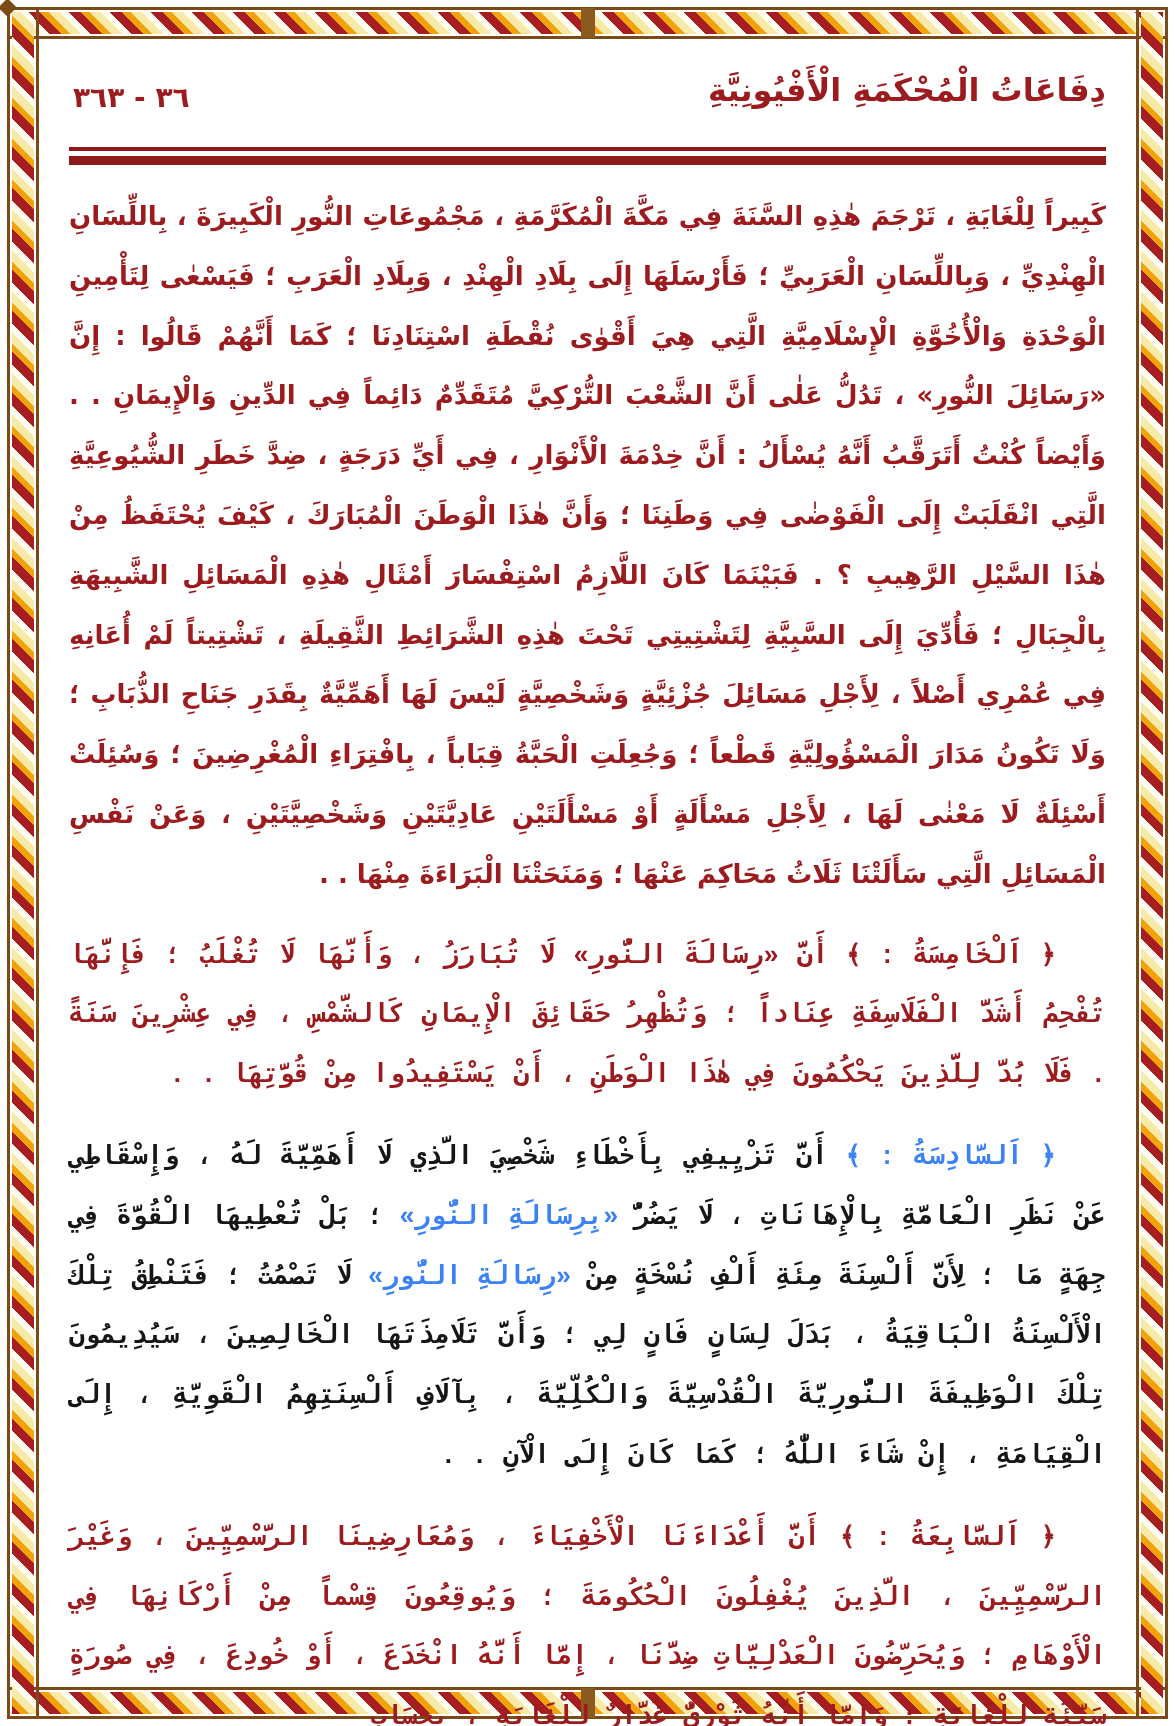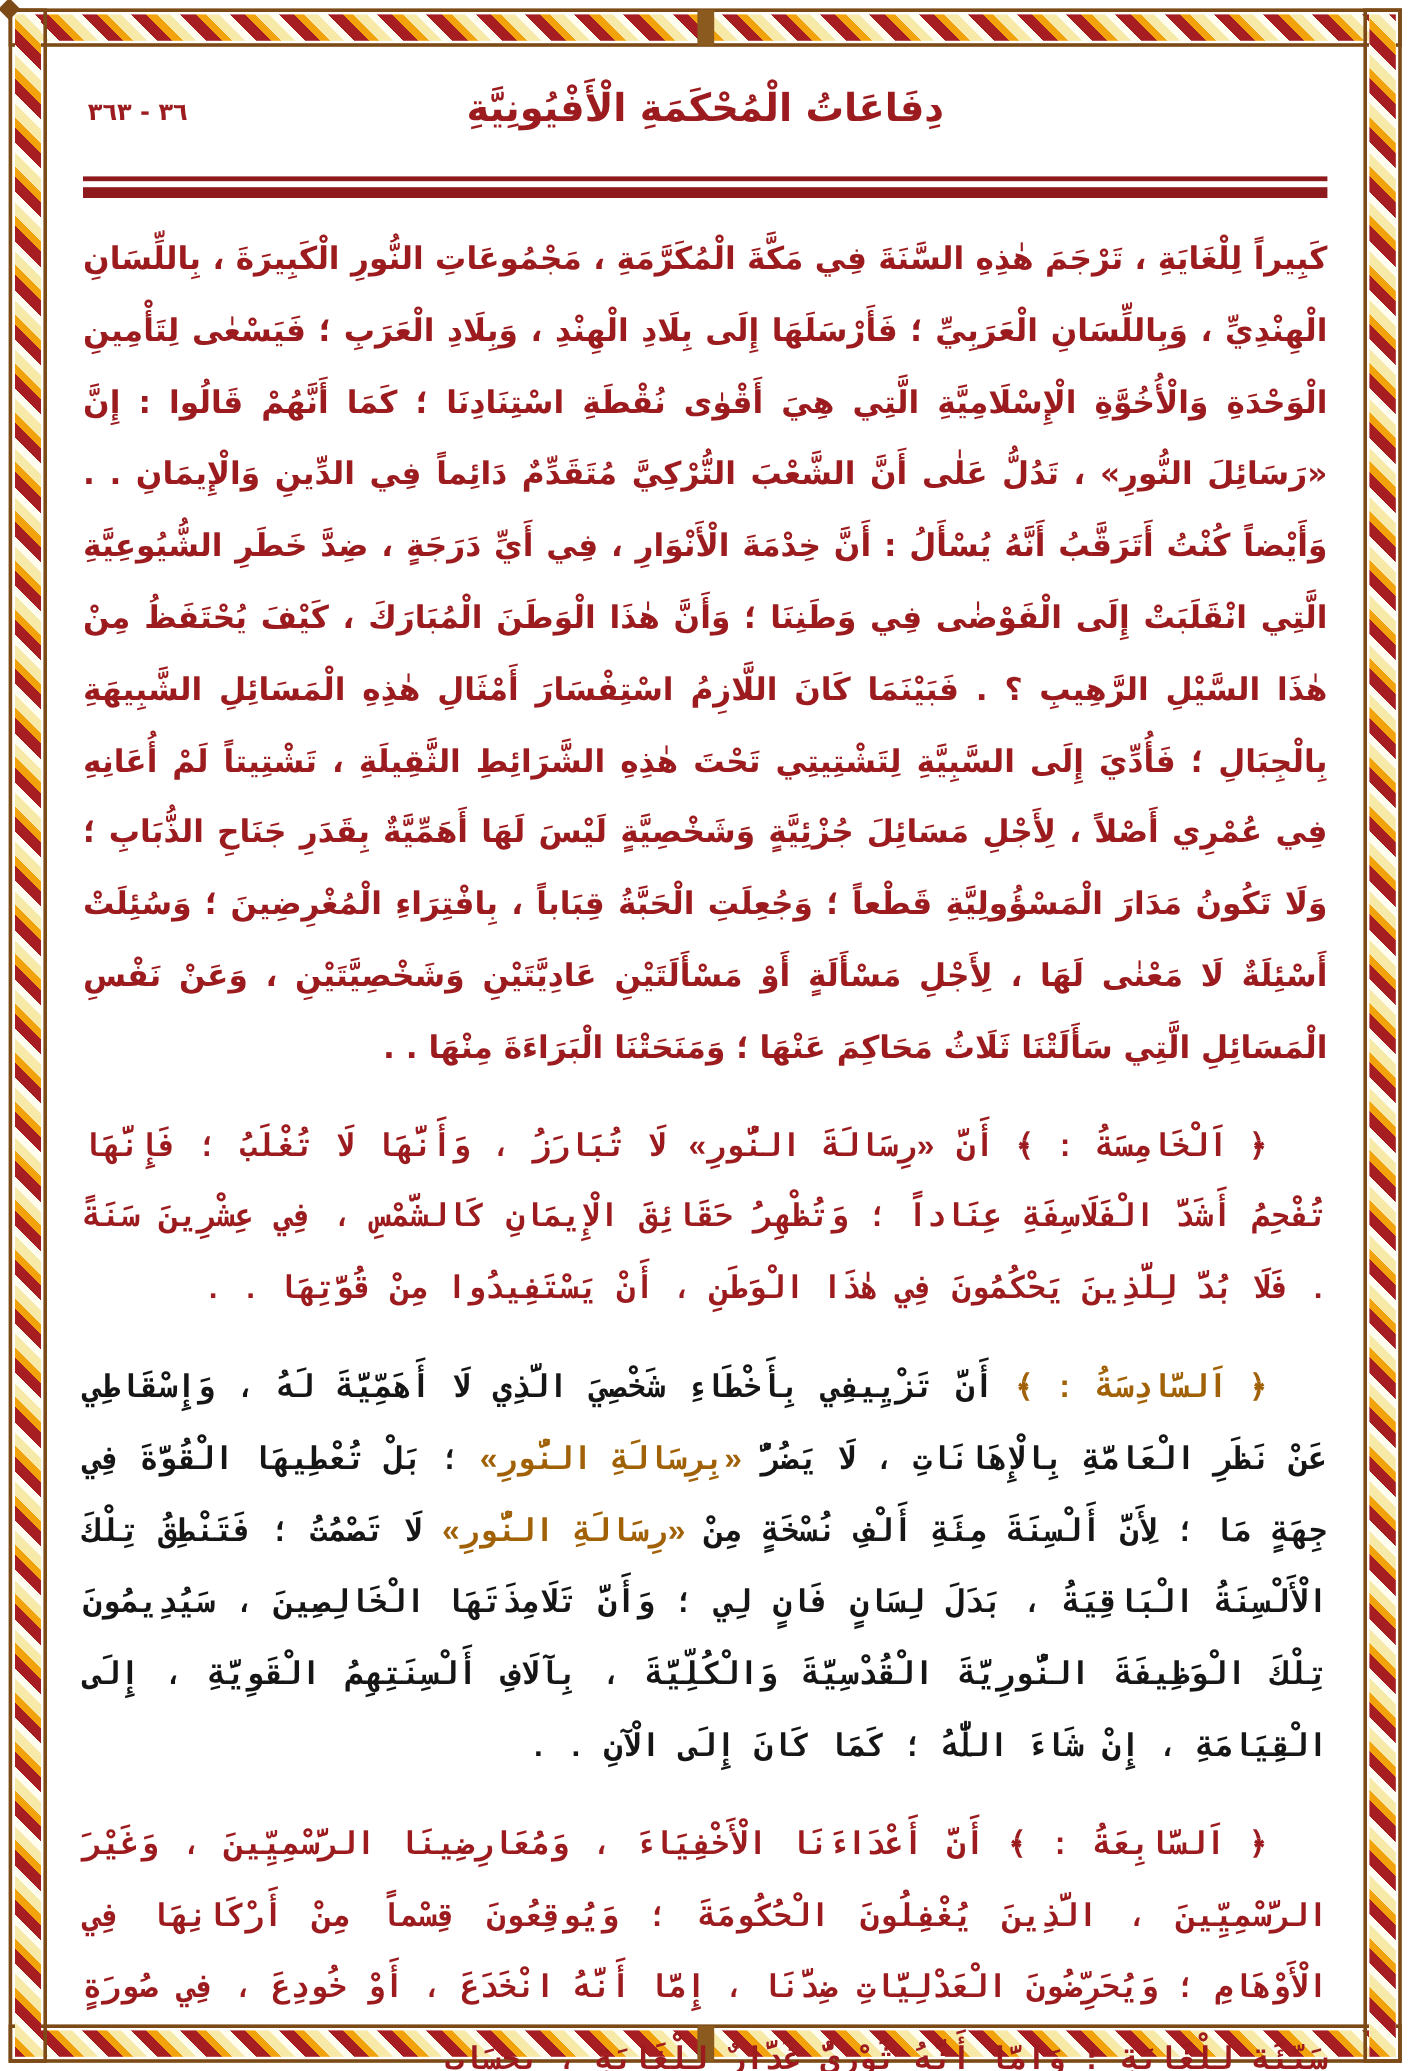--- a/index.html
+++ b/index.html
@@ -35,41 +35,40 @@
 
   .content{
     position:absolute;
     top:39px;left:39px;right:39px;bottom:39px;
     padding:28px 30px 0 30px;
     box-sizing:border-box;
   }
   .header{position:relative;height:72px;}
   .page-numbers{
     position:absolute;left:4px;top:14px;
-    color:#9c1b1e;font-weight:bold;font-size:20px;letter-spacing:2px;
+    color:#9c1b1e;font-weight:bold;font-size:28px;letter-spacing:2px;
   }
   .page-title{
-    text-align:center;
     color:#9c1b1e;font-weight:bold;font-size:32px;
     padding-top:4px;
   }
   .rule-thin{height:4px;background:#8e1a1d;margin-top:8px;}
   .rule-thick{height:9px;background:#8e1a1d;margin-top:5px;}
 
   .body-text{
     margin-top:22px;
     font-size:26px;font-weight:bold;
     line-height:2.3;
     text-align:justify;
     color:#9c1b1e;
   }
   .para{margin:0 0 22px 0;}
   .para.indent{text-indent:50px;font-family:Liberation Mono, monospace;}
   .para.black{color:#161616;}
-  .seg-red{color:#a16207;}
+  .seg-red{color:#3b82f6;}
 </style>
 </head>
 <body>
 
 <div class="page">
 
   <div class="strip top"></div>
   <div class="strip bottom"></div>
   <div class="strip left"></div>
   <div class="strip right"></div>

